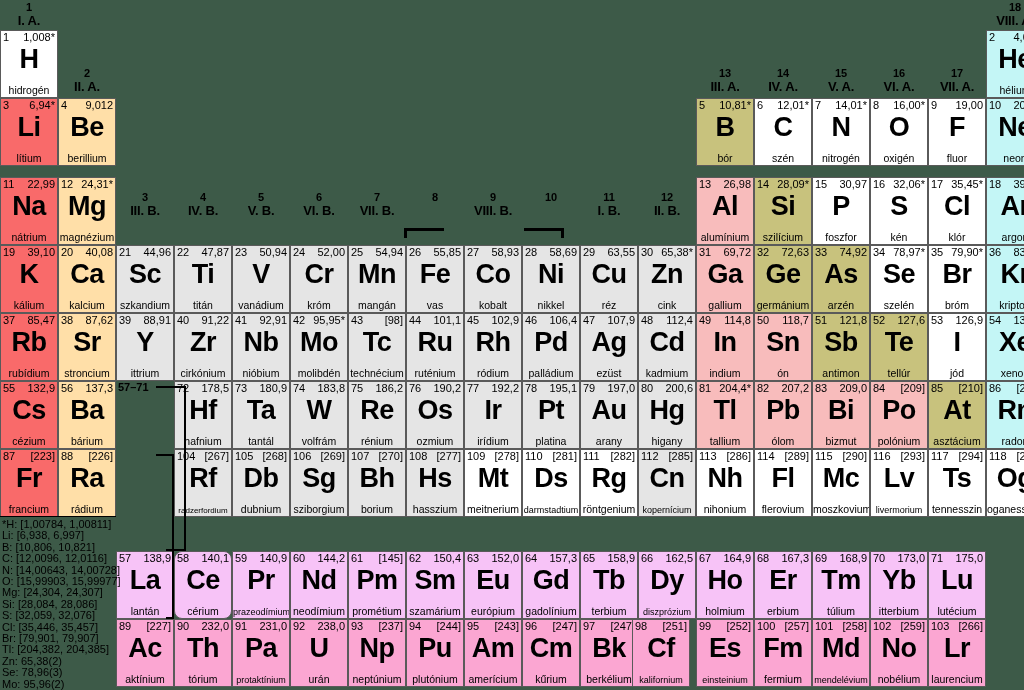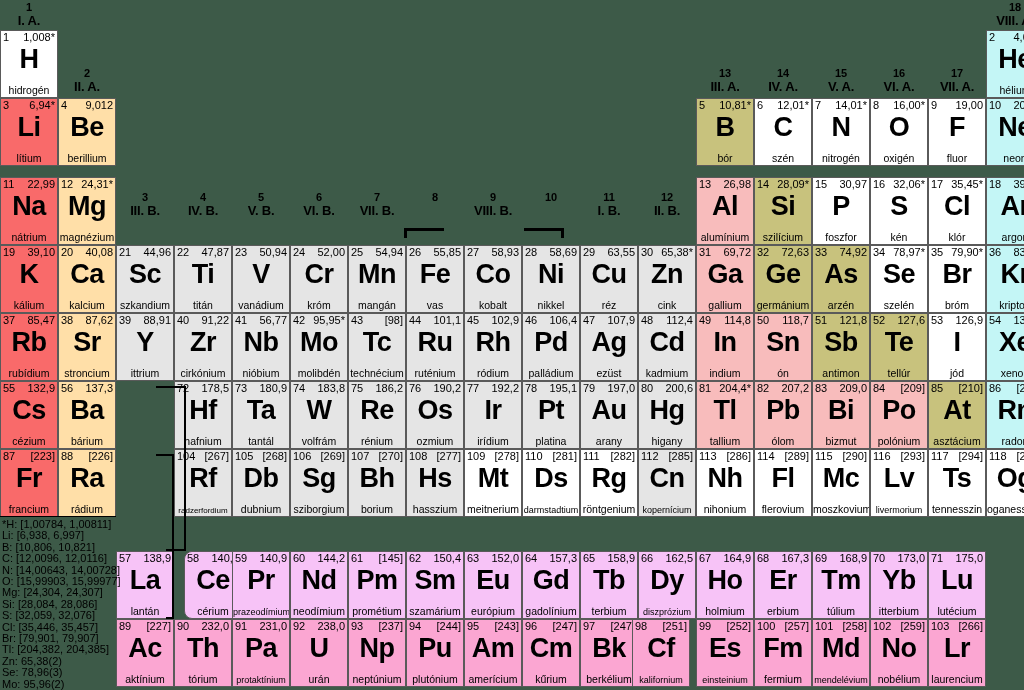--- a/index.html
+++ b/index.html
@@ -499,21 +499,21 @@
         <div class="top">
           <span class="z">40</span>
           <span class="m">91,22</span>
         </div>
         <div class="sym">Zr</div>
         <div class="nm">cirkónium</div>
       </div>
       <div class="cell c-transition" style="left: 232px; top: 313px;">
         <div class="top">
           <span class="z">41</span>
-          <span class="m">56,77</span>
+          <span class="m">92,91</span>
         </div>
         <div class="sym">Nb</div>
         <div class="nm">nióbium</div>
       </div>
       <div class="cell c-transition" style="left: 290px; top: 313px;">
         <div class="top">
           <span class="z">42</span>
           <span class="m">95,95*</span>
         </div>
         <div class="sym">Mo</div>
@@ -888,21 +888,21 @@
         <div class="nm">oganesszon</div>
       </div>
       <div class="cell c-lanth" style="left: 116px; top: 551px;">
         <div class="top">
           <span class="z">57</span>
           <span class="m">138,9</span>
         </div>
         <div class="sym">La</div>
         <div class="nm">lantán</div>
       </div>
-      <div class="cell c-lanth" style="left: 184px; top: 551px; border-radius: 8px;">
+      <div class="cell c-lanth" style="left: 174px; top: 551px; border-radius: 8px;">
         <div class="top">
           <span class="z">58</span>
           <span class="m">140,1</span>
         </div>
         <div class="sym">Ce</div>
         <div class="nm">cérium</div>
       </div>
       <div class="cell c-lanth" style="left: 232px; top: 551px;">
         <div class="top">
           <span class="z">59</span>
@@ -1122,20 +1122,23 @@
       <div class="cell c-actin" style="left: 928px; top: 619px;">
         <div class="top">
           <span class="z">103</span>
           <span class="m">[266]</span>
         </div>
         <div class="sym">Lr</div>
         <div class="nm">laurencium</div>
       </div>
     </div>
 
+  <div class="rangecell" style="left:117px;top:381px;">
+    <span class="rl">57–71</span>
+  </div>
 
   <div class="conn" style="left:156px;top:386px;width:30px;height:2px;"></div>
   <div class="conn" style="left:184px;top:386px;width:2px;height:165px;"></div>
   <div class="conn" style="left:166px;top:549px;width:20px;height:2px;"></div>
 
   <div class="conn" style="left:156px;top:454px;width:18px;height:2px;"></div>
   <div class="conn" style="left:172px;top:454px;width:2px;height:165px;"></div>
   <div class="conn" style="left:166px;top:617px;width:8px;height:2px;"></div>
 
   <div class="footrule"></div>

